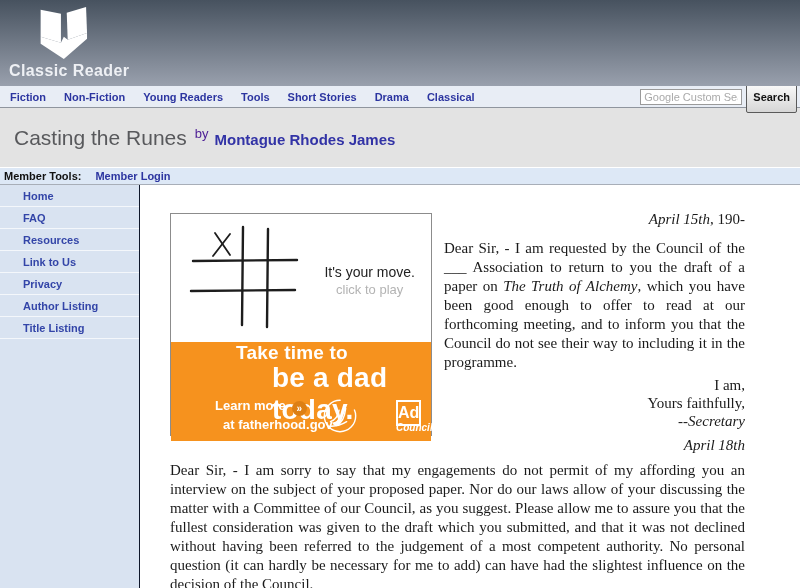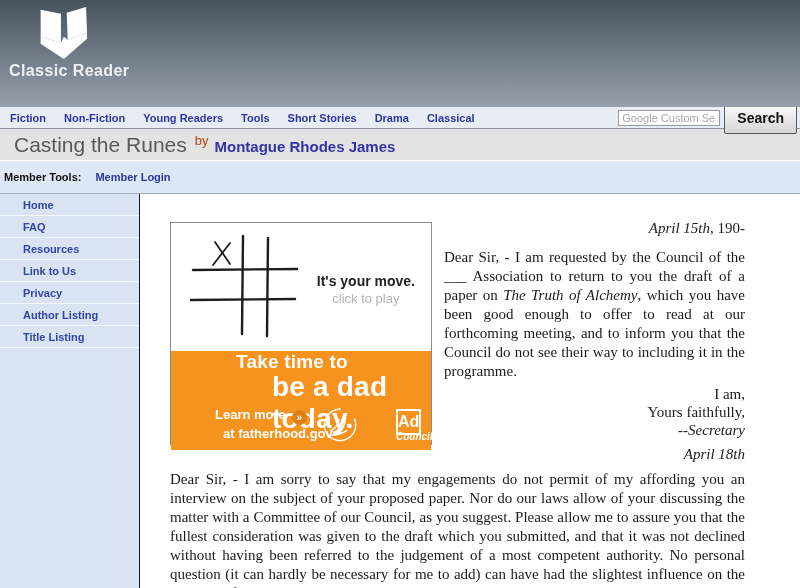--- a/index.html
+++ b/index.html
@@ -1,57 +1,57 @@
 <!DOCTYPE html>
 <html><head>
 <meta charset="utf-8">
 <style>
   * { margin:0; padding:0; box-sizing:border-box; }
   html,body { width:800px; height:588px; background:#fff; overflow:hidden; }
   body { font-family:"Liberation Sans", sans-serif; }
   .page { position:relative; width:800px; height:588px; background:#fff; }
 
   
-  .site-header { height:107px; background:linear-gradient(#47525f, #99a0ad); position:relative; }
+  .site-header { height:86px; background:linear-gradient(#47525f, #99a0ad); position:relative; }
   .book-logo { position:absolute; left:27px; top:4px; }
   .brand-name { position:absolute; left:9px; top:62px; color:#eef0f4; font-size:16px; font-weight:bold; letter-spacing:.4px; }
 
   
   .navbar { height:22px; background:#e8edf5; border-bottom:1px solid #8f959e; display:flex; align-items:center; padding:0 3px 0 10px; }
   .nav-links { display:flex; gap:18px; }
   .nav-links a { font-size:11px; font-weight:bold; color:#2c35a0; text-decoration:none; white-space:nowrap; }
   .nav-search { margin-left:auto; display:flex; align-items:center; gap:4px; }
   .nav-search input { width:102px; height:16px; font-size:11px; color:#666; border:1px solid #9a9a9a; padding:0 3px; background:#fff; font-family:"Liberation Sans", sans-serif; }
   .nav-search input::placeholder { color:#aaa; }
-  .nav-search button { height:32px; font-size:14px; font-weight:bold; color:#111; padding:0 12px; background:linear-gradient(#fdfdfd,#d6d6d6); border:1px solid #5a5a5a; border-radius:2px; font-family:"Liberation Sans", sans-serif; }
+  .nav-search button { height:32px; font-size:11px; font-weight:bold; color:#111; padding:0 6px; background:linear-gradient(#fdfdfd,#d6d6d6); border:1px solid #5a5a5a; border-radius:2px; font-family:"Liberation Sans", sans-serif; }
 
   
-  .title-bar { height:32px; background:#e3e3e3; border-bottom:1px solid #fff; display:flex; align-items:center; padding-left:14px; }
+  .title-bar { height:60px; background:#e3e3e3; border-bottom:1px solid #fff; display:flex; align-items:center; padding-left:14px; }
   .book-title { font-size:21px; color:#58595c; }
-  .by-word { font-size:13px; color:#c2410c; margin:4px 6px 12px 8px; }
+  .by-word { font-size:13px; color:#4c1d95; margin:4px 6px 12px 8px; }
   .author-link { font-size:15px; font-weight:bold; color:#3233a6; text-decoration:none; margin-top:3px; }
 
   
-  .member-bar { height:33px; background:#dde8f6; border-bottom:1px solid #a8aeb8; display:flex; align-items:center; padding-left:4px; }
+  .member-bar { height:17px; background:#dde8f6; border-bottom:1px solid #a8aeb8; display:flex; align-items:center; padding-left:4px; }
   .member-label { font-size:11px; font-weight:bold; color:#111; }
   .member-login { font-size:11px; font-weight:bold; color:#2c35a0; text-decoration:none; margin-left:14px; }
 
   
   .content-row { display:flex; height:411px; }
   .sidebar { width:140px; flex:none; background:#d9e3f1; border-right:1px solid #0f172a; }
   .side-item { display:block; height:22px; line-height:22px; padding-left:23px; font-size:11px; font-weight:bold; color:#3345a8; text-decoration:none; border-bottom:1px solid #f4f7fb; }
 
   .main { flex:1; background:#fff; padding:0 55px 0 30px; color:#1a1a1a; }
 
   
   .ad { float:left; width:262px; height:223px; border:1px solid #8c8c8c; margin:28px 12px 0 0; background:#fff; cursor:pointer; }
   .ad-top { height:122px; position:relative; background:#fff; }
   .ttt { position:absolute; left:14px; top:10px; }
   .ad-teaser { position:absolute; right:16px; top:50px; text-align:center; }
-  .teaser-title { font-size:14px; font-weight:bold; color:#222; }
+  .teaser-title { font-size:14px; font-weight:normal; color:#222; }
   .teaser-sub { font-size:13px; color:#b3b3b3; margin-top:2px; }
   .ad-bottom { height:99px; background:#F6921E; position:relative; color:#fff;padding-left:37px; }
   .ad-h1 { font-size:19px; font-weight:bold; margin:6px 0 0 28px; letter-spacing:.2px; }
   .ad-h2 { font-size:28px; font-weight:bold; margin:-2px 0 0 64px; letter-spacing:.2px; }
   .ad-cta { position:absolute; left:44px; bottom:9px; font-weight:bold; }
   .cta-more { font-size:13px; }
   .arrow-circle { display:inline-block; width:15px; height:15px; border-radius:50%; background:#dd7f14; color:#fff; font-size:10px; line-height:15px; text-align:center; margin-left:6px; vertical-align:-2px; }
   .cta-site { font-size:13px; margin:1px 0 0 8px; }
   .hhs-logo { position:absolute; right:72px; bottom:6px; }
   .adcouncil { position:absolute; right:10px; bottom:8px; width:25px; text-align:center; }

